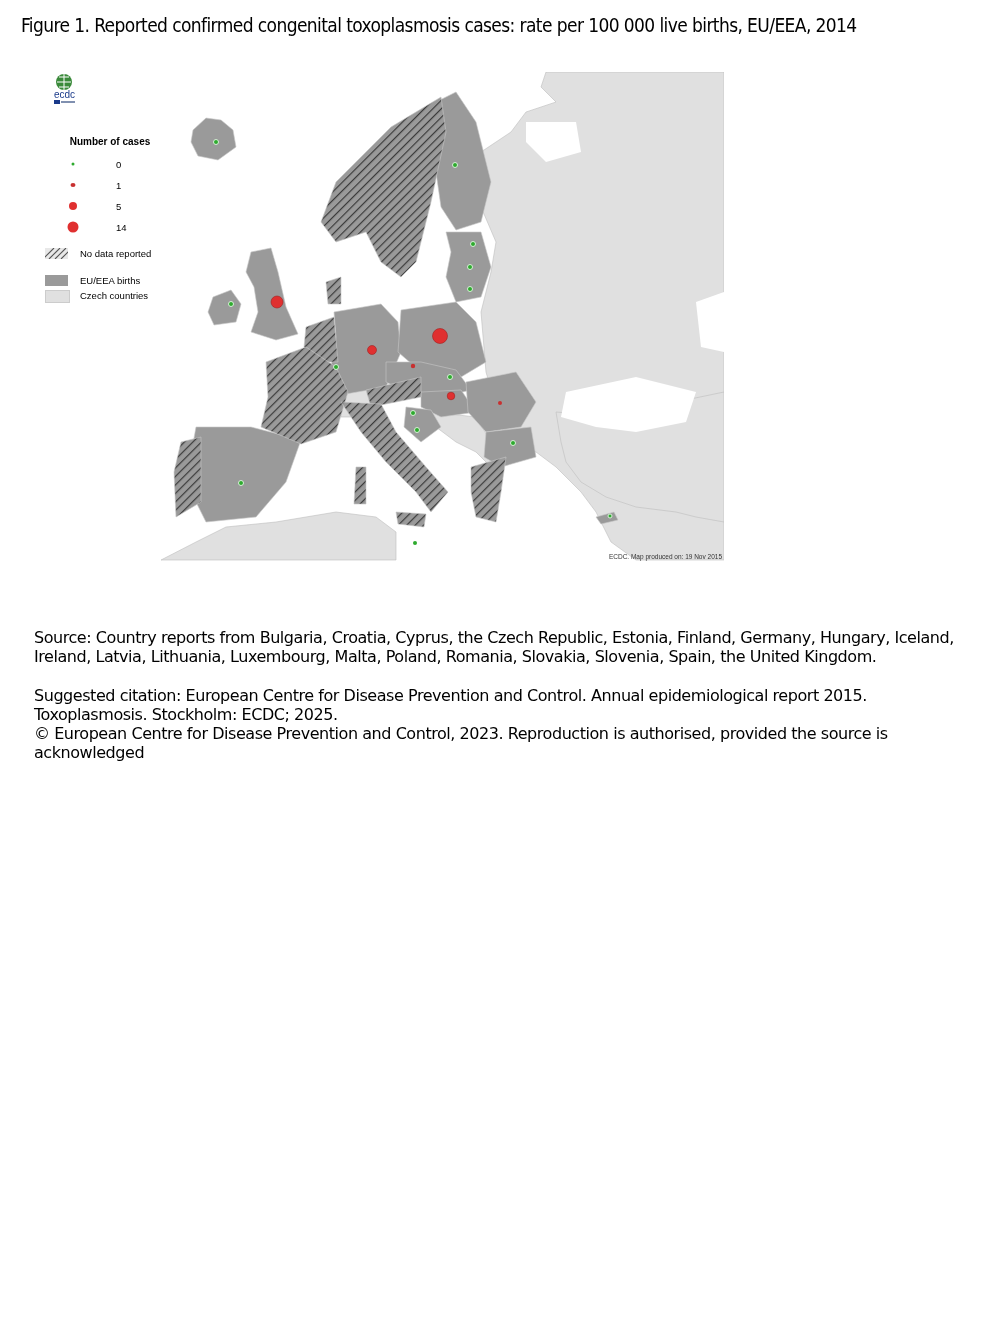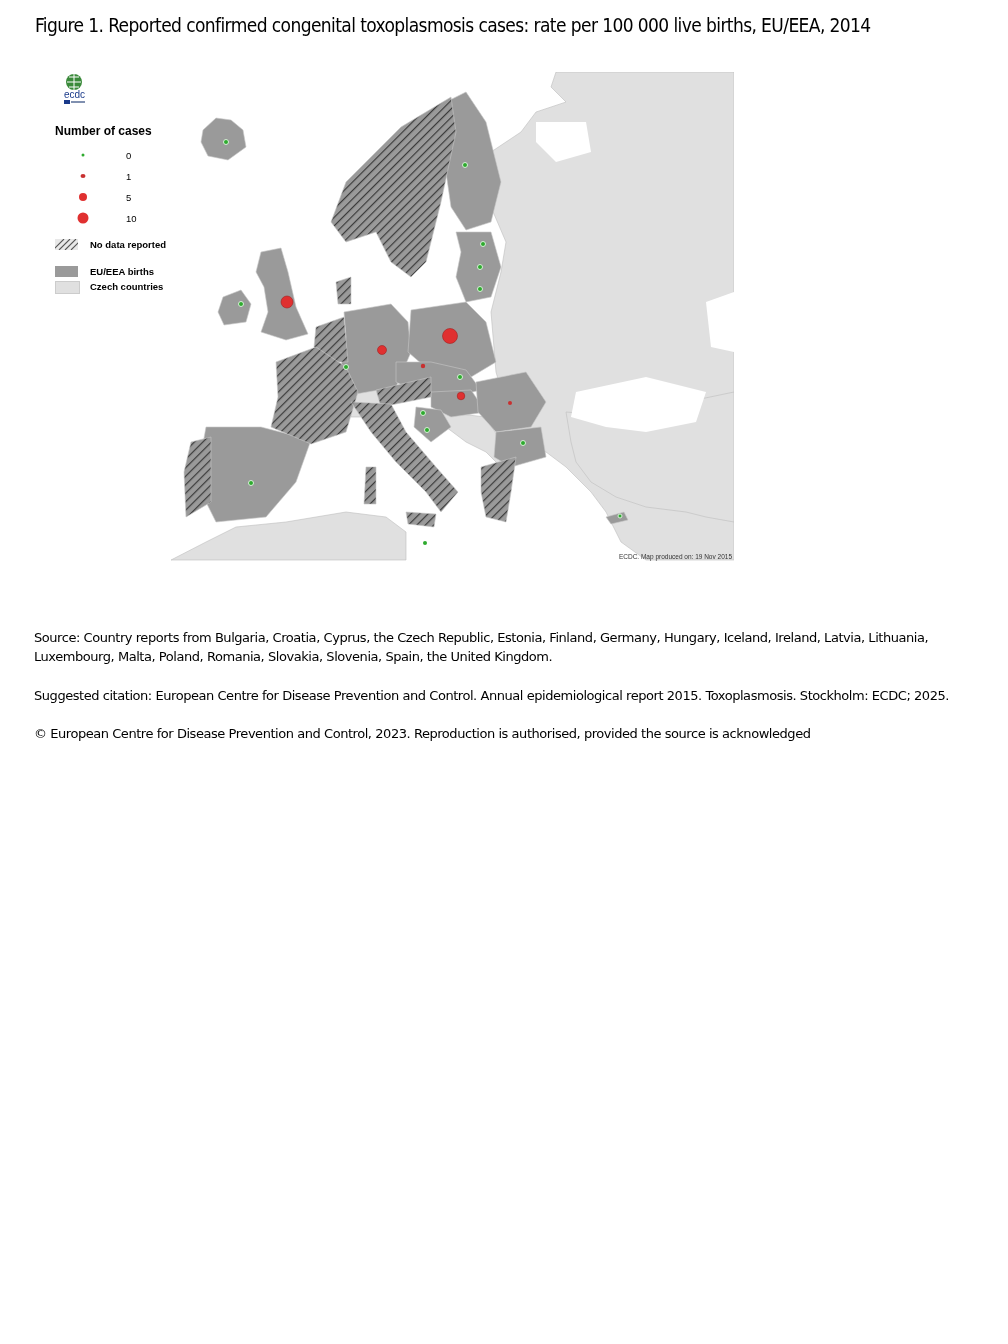--- a/index.html
+++ b/index.html
@@ -1,33 +1,33 @@
 <!DOCTYPE html>
 <html><head>
 <meta charset="utf-8">
 <style>
   html, body { margin: 0; padding: 0; background: #ffffff; }
   body { width: 1008px; height: 1344px; position: relative; overflow: hidden;
          font-family: "DejaVu Sans", "Liberation Sans", sans-serif; color: #000; }
-  .fig-title { position: absolute; left: 35px; top: 14px; width: 900px;
+  .fig-title { position: absolute; left: 21px; top: 14px; width: 900px;
                font-size: 19px; line-height: 23px; letter-spacing: -0.6px; font-stretch: condensed; }
-  .map-frame { position: absolute; left: 46px; top: 72px; width: 688px; height: 490px; }
+  .map-frame { position: absolute; left: 36px; top: 72px; width: 688px; height: 490px; text-align: center; }
   .map-svg { position: absolute; left: 0; top: 0; width: 688px; height: 490px; }
   .logo { position: absolute; left: 14px; top: 1px; width: 36px; height: 32px; }
   .legend { position: absolute; left: 9px; top: 52px; width: 130px;
             font-family: "Liberation Sans", sans-serif; font-size: 9.5px; }
-  .legend-title { font-weight: bold; font-size: 12px; margin-bottom: 6px; }
+  .legend-title { font-weight: bold; font-size: 10px; margin-bottom: 6px; margin-top: 12px; }
   .legend-row { position: relative; height: 21px; }
   .legend-row .sym { position: absolute; left: 28px; transform: translate(-50%, -50%); top: 50%; border-radius: 50%; }
   .legend-row .lbl { position: absolute; left: 71px; top: 50%; transform: translateY(-50%); }
-  .legend-box-row { position: relative; height: 15px; font-weight: bold; }
+  .legend-box-row { position: relative; height: 15px; }
   .legend-box-row .box { position: absolute; left: 0; top: 1px; width: 23px; height: 11px; }
   .legend-box-row .lbl { position: absolute; left: 35px; top: 0; line-height: 13px; }
   .map-credit { position: absolute; right: 2px; bottom: 2px; font-family: "Liberation Sans", sans-serif; font-size: 6.5px; color: #333; }
-  .text-block { position: absolute; left: 34px; width: 940px; font-size: 13px; line-height: 19px;
+  .text-block { position: absolute; left: 34px; width: 940px; font-size: 16px; line-height: 19px;
                 letter-spacing: -0.45px; }
   .source { top: 628px; }
   .citation { top: 686px; }
   .copyright { top: 724px; }
 </style>
 </head>
 <body>
 
 <div class="fig-title">Figure 1. Reported confirmed congenital toxoplasmosis cases: rate per 100 000 live births, EU/EEA, 2014</div>
 
@@ -125,21 +125,21 @@
     <div class="legend-row">
       <span class="sym" style="width:5px;height:4px;background:#c83030;"></span>
       <span class="lbl">1</span>
     </div>
     <div class="legend-row">
       <span class="sym" style="width:8px;height:8px;background:#e03030;"></span>
       <span class="lbl">5</span>
     </div>
     <div class="legend-row">
       <span class="sym" style="width:11px;height:11px;background:#e03030;"></span>
-      <span class="lbl">10</span>
+      <span class="lbl">14</span>
     </div>
     <div style="height:10px"></div>
     <div class="legend-box-row">
       <svg class="box" viewBox="0 0 23 11">
         <rect width="23" height="11" fill="#e8e8e8"></rect>
         <path d="M-2 11 L9 0 M4 11 L15 0 M10 11 L21 0 M16 11 L27 0" stroke="#555" stroke-width="1.1"></path>
       </svg>
       <span class="lbl">No data reported</span>
     </div>
     <div style="height:12px"></div>

